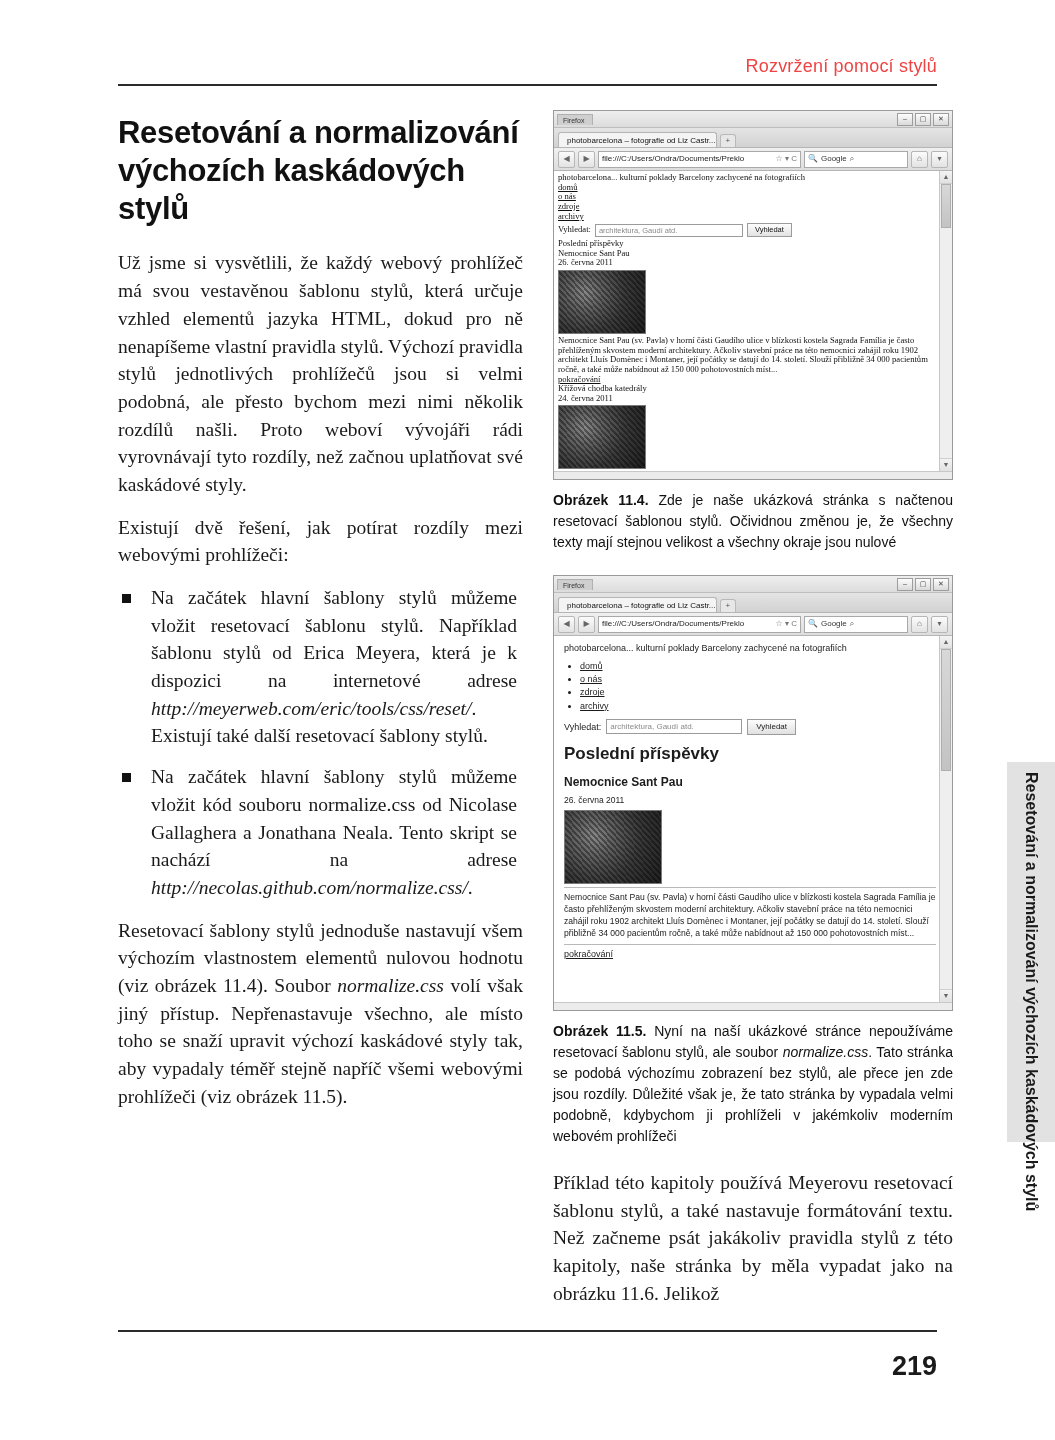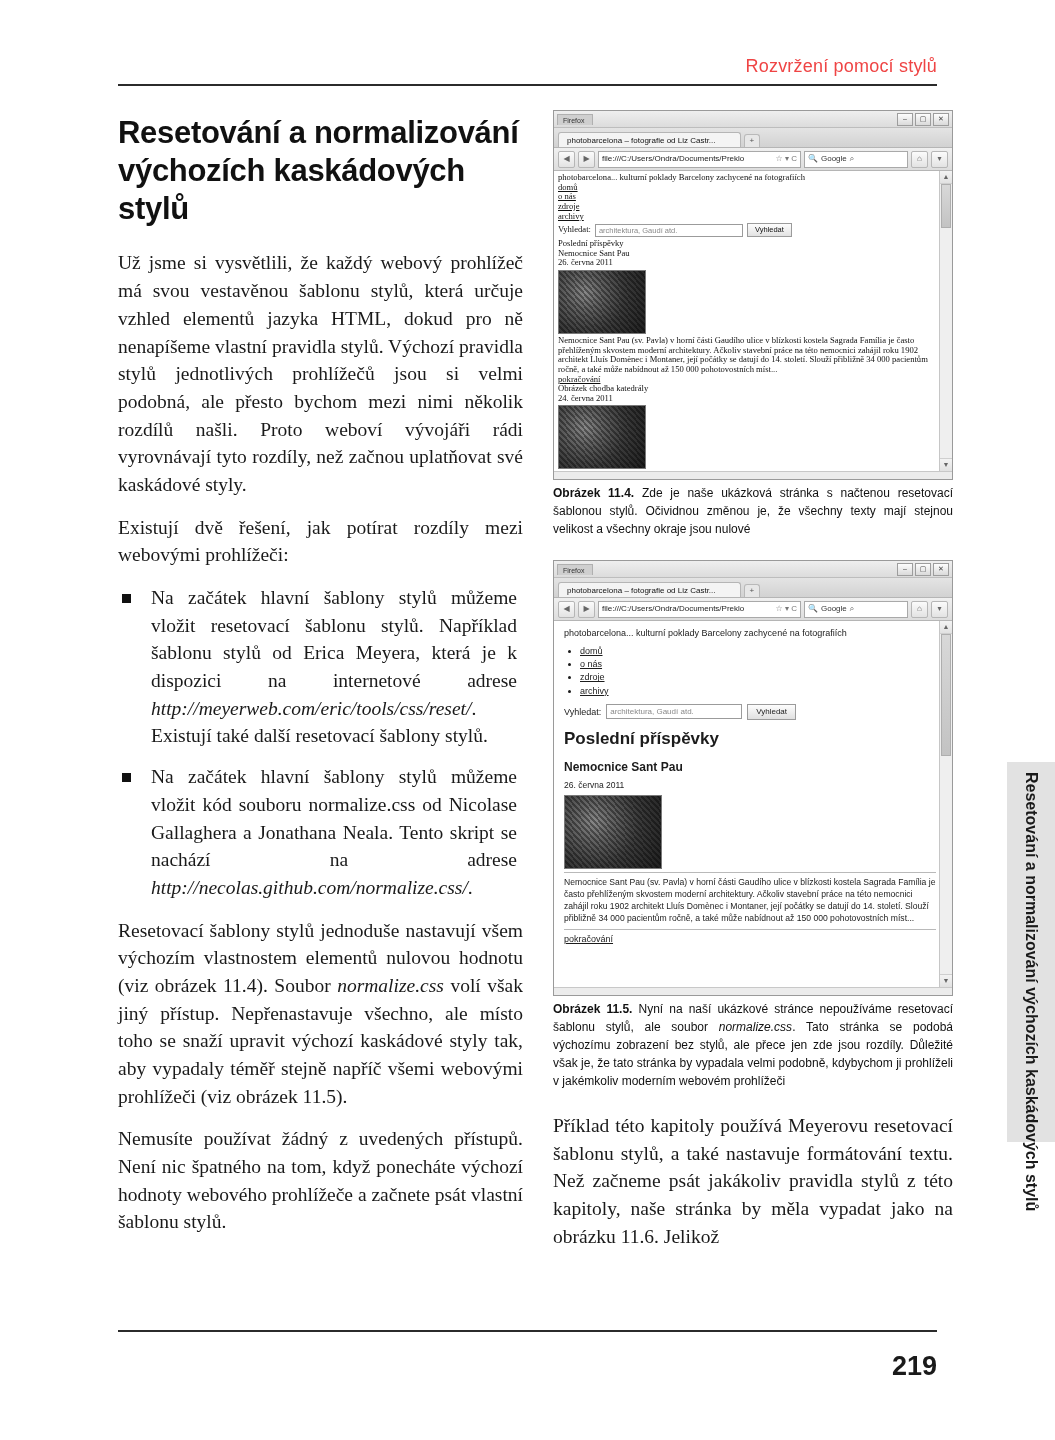--- a/index.html
+++ b/index.html
@@ -130,23 +130,23 @@
     top: 10px;
     width: 9px;
     height: 9px;
     background: #111;
   }
   .it { font-style: italic; }
 
   
   .caption {
     font-family: "Liberation Sans", sans-serif;
-    font-size: 12px;
+    font-size: 14px;
     line-height: 1.5;
-    margin: 4px 0 22px 0;
+    margin: 10px 0 22px 0;
     color: #111;
     text-align: justify;
   }
   .caption b { font-weight: bold; }
   .caption i { font-style: italic; }
 
   
   .shot {
     width: 400px;
     background: #d8d8d8;
@@ -199,21 +199,21 @@
     align-items: flex-end;
     padding: 0 4px;
     border-bottom: 1px solid #b5b5b5;
   }
   .shot .tab {
     background: #f4f4f4;
     border: 1px solid #b5b5b5;
     border-bottom: none;
     font-size: 8px;
     line-height: 13px;
-    padding: 1px 24px 0 8px;
+    padding: 1px 0 0 8px;
     max-width: 200px;
     white-space: nowrap;
     overflow: hidden;
     border-radius: 3px 3px 0 0;
     margin-top: 24px;
   }
   .shot .newtab {
     border: 1px solid #b9b9b9;
     border-bottom: none;
     background: #e7e7e7;
@@ -421,21 +421,20 @@
       </li>
       <li>
         <span>Na začátek hlavní šablony stylů můžeme vložit kód souboru normalize.css od Nicolase Gallaghera a Jonathana Neala. Tento skript se nachází na adrese </span><span class="it">http://necolas.github.com/normalize.css/</span><span>.</span>
       </li>
     </ul>
 
     <p class="body">
       <span>Resetovací šablony stylů jednoduše nastavují všem výchozím vlastnostem elementů nulovou hodnotu (viz obrázek 11.4). Soubor </span><span class="it">normalize.css</span><span> volí však jiný přístup. Nepřenastavuje všechno, ale místo toho se snaží upravit výchozí kaskádové styly tak, aby vypadaly téměř stejně napříč všemi webovými prohlížeči (viz obrázek 11.5).</span>
     </p>
 
-    <p class="body">Nemusíte používat žádný z uvedených přístupů. Není nic špatného na tom, když ponecháte výchozí hodnoty webového prohlížeče a začnete psát vlastní šablonu stylů.</p>
   </div>
 
   <div class="col-right">
 
     <div class="shot">
       <div class="titlebar">
         <span class="ff-label">Firefox</span>
         <div class="winbtns">
           <span>–</span>
           <span>▢</span>
@@ -472,21 +471,21 @@
             <span>Vyhledat:</span>
             <div class="fld">architektura, Gaudí atd.</div>
             <div class="btn">Vyhledat</div>
           </div>
           <div>Poslední příspěvky</div>
           <div>Nemocnice Sant Pau</div>
           <div>26. června 2011</div>
           <div class="photo"></div>
           <div>Nemocnice Sant Pau (sv. Pavla) v horní části Gaudího ulice v blízkosti kostela Sagrada Família je často přehlíženým skvostem moderní architektury. Ačkoliv stavební práce na této nemocnici zahájil roku 1902 architekt Lluís Domènec i Montaner, její počátky se datují do 14. století. Slouží přibližně 34 000 pacientům ročně, a také může nabídnout až 150 000 pohotovostních míst...</div>
           <div class="lnk">pokračování</div>
-          <div>Obrázek chodba katedrály</div>
+          <div>Křížová chodba katedrály</div>
           <div>24. června 2011</div>
           <div class="photo"></div>
 
         </div>
         <div class="scrollbar">
           <div class="arrow">▲</div>
           <div class="thumbbar"></div>
           <div class="arrow bot">▼</div>
         </div>
       </div>

